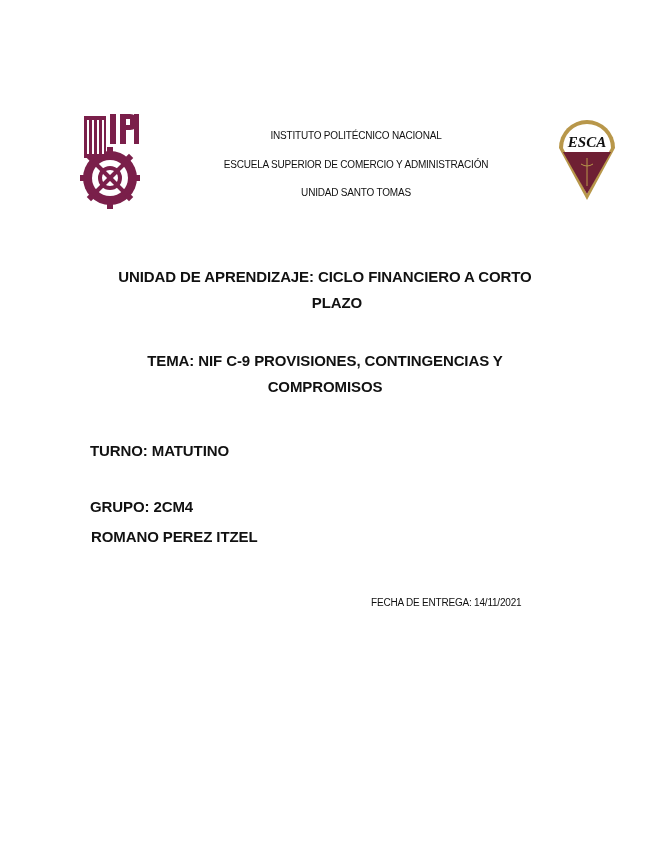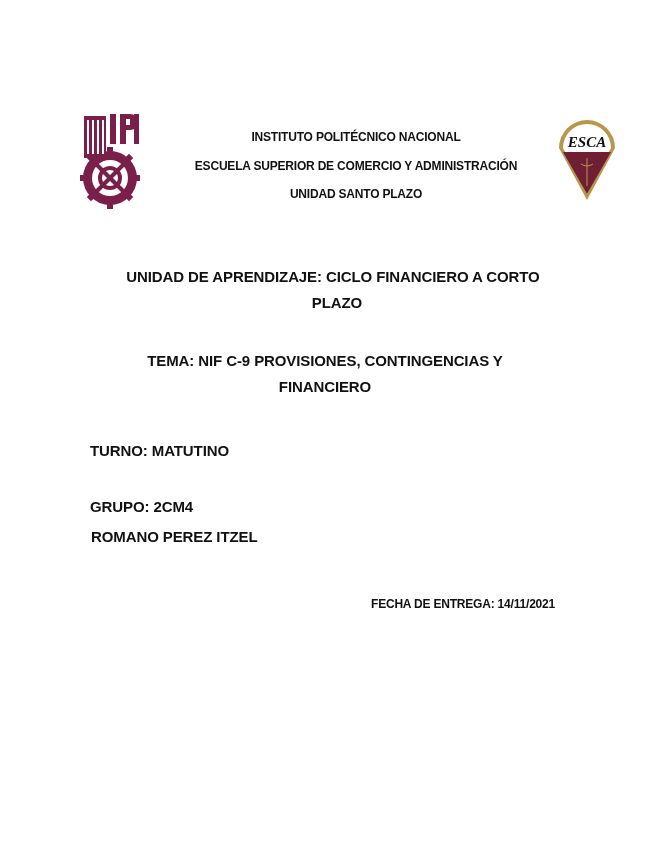--- a/index.html
+++ b/index.html
@@ -1,19 +1,19 @@
 <!DOCTYPE html>
 <html><head>
   <meta charset="utf-8">
   <style>
     html, body { margin: 0; padding: 0; background: #ffffff; }
     body { width: 655px; height: 848px; position: relative; overflow: hidden;
            font-family: "Liberation Sans", sans-serif; color: #111111; }
     .abs { position: absolute; }
-    .hdr { font-weight: bold; font-size: 12px; letter-spacing: -0.2px; text-align: center; white-space: nowrap; }
+    .hdr { font-weight: normal; font-size: 10px; letter-spacing: -0.2px; text-align: center; white-space: nowrap; }
     .big { font-weight: bold; font-size: 15px; letter-spacing: -0.1px; white-space: nowrap; }
     .center { text-align: center; }
     .logo { position: absolute; }
   </style>
 </head>
 <body>
 
 <div class="logo" style="left:80px; top:110px; width:64px; height:100px;">
   <svg width="64" height="100" viewBox="0 0 64 100">
     <g fill="#7a1f4a">
@@ -58,25 +58,25 @@
     <path d="M30 6 A24 24 0 0 1 54 30 L30 76 L6 30 A24 24 0 0 1 30 6 Z" fill="#ffffff"></path>
     <path d="M6 34 L54 34 L30 76 Z" fill="#6e1f33"></path>
     <text x="30" y="29" text-anchor="middle" font-family="Liberation Serif, serif" font-style="italic" font-weight="bold" font-size="15" fill="#111111">ESCA</text>
     <line x1="30" y1="40" x2="30" y2="68" stroke="#b8974a" stroke-width="1"></line>
     <path d="M24 46 q6 4 12 0" stroke="#b8974a" stroke-width="1" fill="none"></path>
   </svg>
 </div>
 
 <div class="abs hdr" style="left:170px; width:372px; top:130px;">INSTITUTO POLITÉCNICO NACIONAL</div>
 <div class="abs hdr" style="left:170px; width:372px; top:159px;">ESCUELA SUPERIOR DE COMERCIO Y ADMINISTRACIÓN</div>
-<div class="abs hdr" style="left:170px; width:372px; top:187px;">UNIDAD SANTO PLAZO</div>
+<div class="abs hdr" style="left:170px; width:372px; top:187px;">UNIDAD SANTO TOMAS</div>
 
-<div class="abs big center" style="left:68px; width:530px; top:268px;">UNIDAD DE APRENDIZAJE: CICLO FINANCIERO A CORTO</div>
+<div class="abs big center" style="left:60px; width:530px; top:268px;">UNIDAD DE APRENDIZAJE: CICLO FINANCIERO A CORTO</div>
 <div class="abs big center" style="left:72px; width:530px; top:294px;">PLAZO</div>
 
 <div class="abs big center" style="left:60px; width:530px; top:352px;">TEMA: NIF C-9 PROVISIONES, CONTINGENCIAS Y</div>
-<div class="abs big center" style="left:60px; width:530px; top:378px;">FINANCIERO</div>
+<div class="abs big center" style="left:60px; width:530px; top:378px;">COMPROMISOS</div>
 
 <div class="abs big" style="left:90px; top:442px;">TURNO: MATUTINO</div>
 <div class="abs big" style="left:90px; top:466px;margin-top:32px;">GRUPO: 2CM4</div>
 <div class="abs big" style="left:91px; top:528px;">ROMANO PEREZ ITZEL</div>
 
 <div class="abs hdr" style="left:371px; top:597px; text-align:left;">FECHA DE ENTREGA: 14/11/2021</div>
 
 </body></html>

